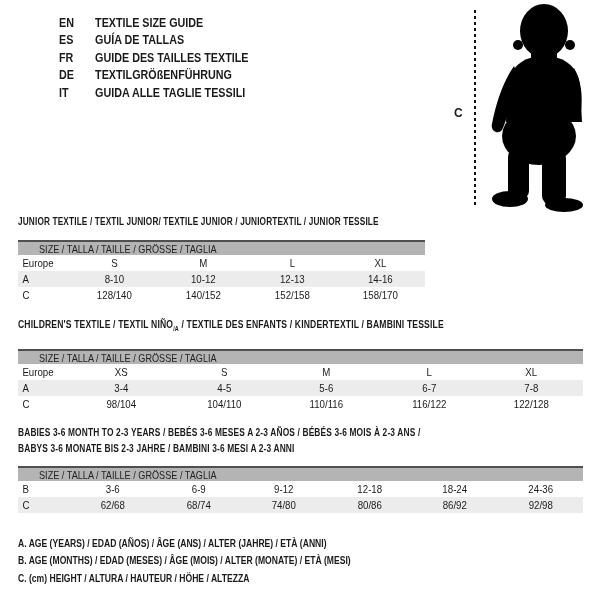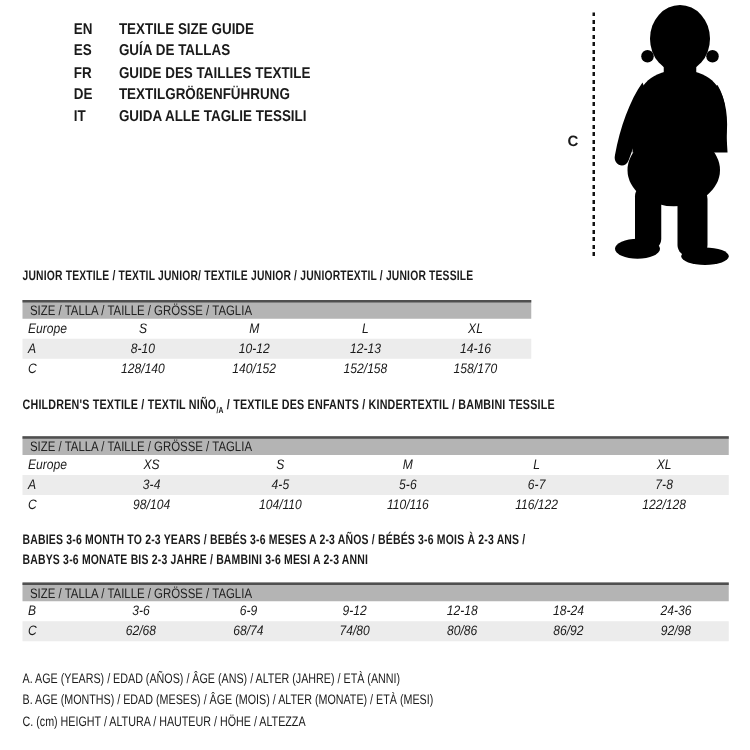--- a/index.html
+++ b/index.html
@@ -24,31 +24,31 @@
   #t1-title{top:213px;transform:scaleX(0.75);}
   #t2-title{top:316px;transform:scaleX(0.78);}
   #t3-title{top:424px;transform:scaleX(0.76);}
   .sub{font-size:7px;vertical-align:sub;}
   
   .size-table{position:absolute;left:18px;}
   #t1{top:240px;width:407px;}
   #t2{top:349px;width:565px;}
   #t3{top:466px;width:565px;}
   .size-header{height:15px;background:#b4b4b4;border-top:2px solid #4f4f4f;box-sizing:border-box;
-    display:flex;align-items:center;padding-left:6px;font-size:11px;color:#222;}
+    display:flex;align-items:center;padding-left:21px;font-size:11px;color:#222;}
   .size-header span{transform:scaleX(0.83);transform-origin:left center;white-space:nowrap;}
-  .trow{display:grid;height:16px;align-items:center;font-size:11px;font-style:italic;}
+  .trow{display:grid;height:16px;align-items:center;font-size:11px;}
   #t1 .trow{grid-template-columns:52px repeat(4,1fr);}
   #t2 .trow{grid-template-columns:52px repeat(5,1fr);}
   #t3 .trow{grid-template-columns:52px repeat(6,1fr);}
   .trow.shaded{background:#ececec;}
   .cell{text-align:center;transform:scaleX(0.88);transform-origin:center center;white-space:nowrap;}
   .cell.rlabel{text-align:left;padding-left:5px;transform-origin:left center;}
   
-  .footnotes{position:absolute;left:18px;top:534px;font-size:11px;font-weight:400;}
+  .footnotes{position:absolute;left:18px;top:534px;font-size:11px;font-weight:700;}
   .footnote{height:17.5px;display:flex;align-items:center;transform:scaleX(0.78);
     transform-origin:left center;white-space:nowrap;}
 </style>
 </head>
 <body>
 
 <div class="page">
 
   <section class="lang-block">
     <div class="lang-row">

